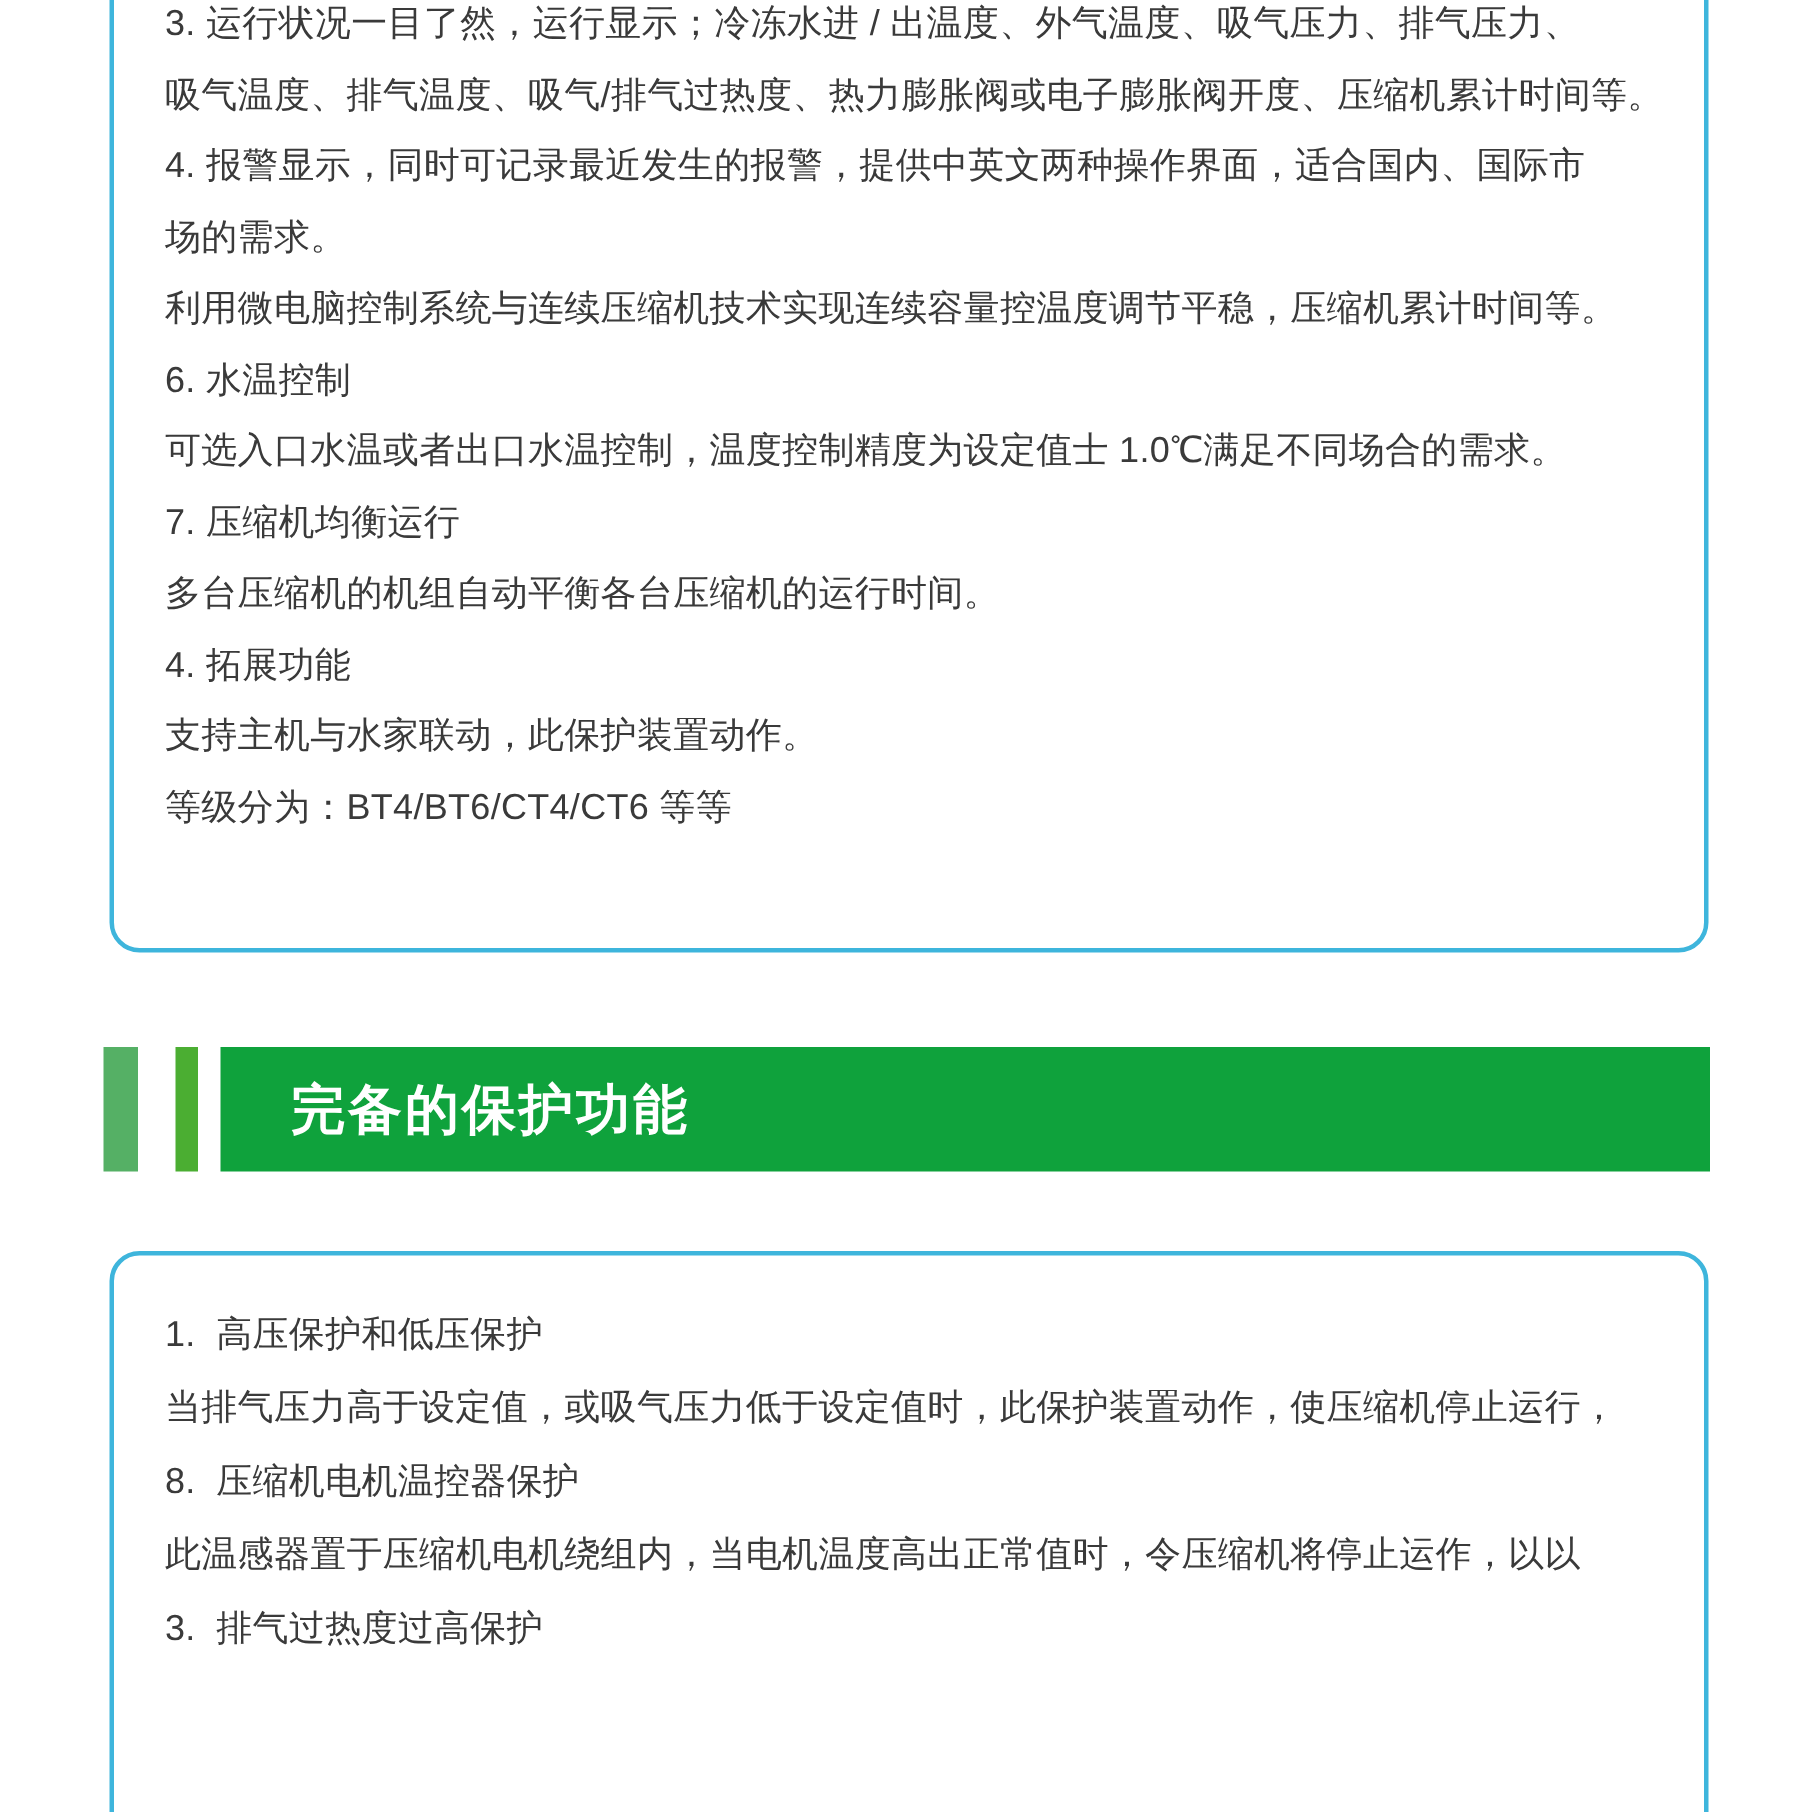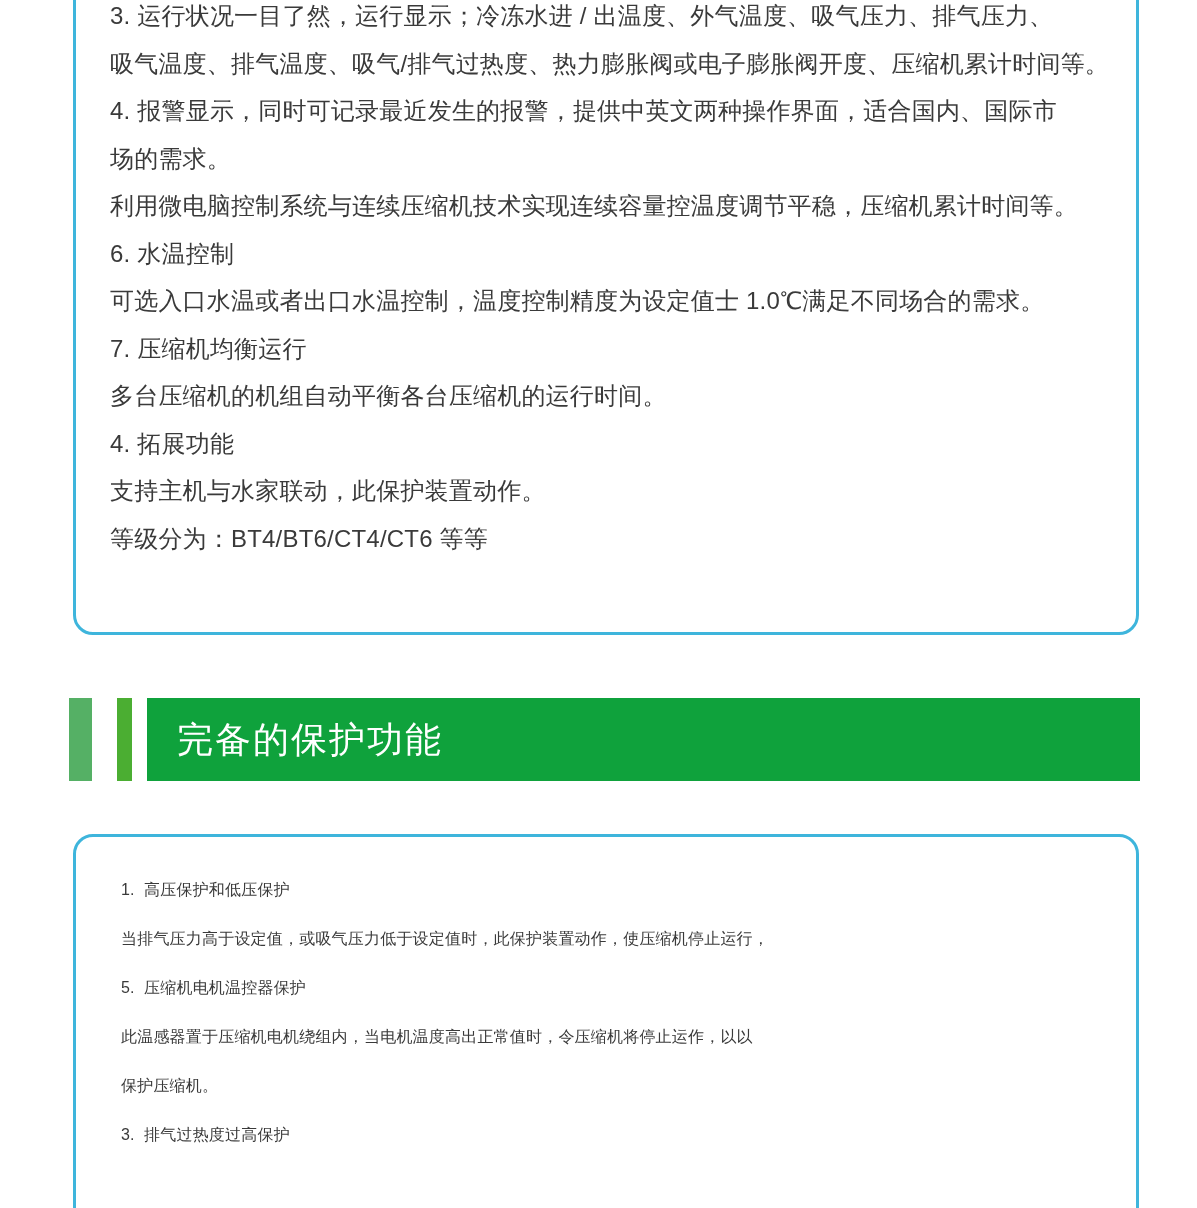--- a/index.html
+++ b/index.html
@@ -38,24 +38,23 @@
     white-space:pre;
     letter-spacing:0.2px;
   }
   .card-protection{
     top:834px;
     height:500px;
     padding:28px 28px 22px 34px;
   }
   .card-protection .line{
     line-height:49px;
-    font-size:16px;
+    font-size:24px;
     white-space:pre;
     letter-spacing:0.2px;
-    margin-left:11px;
   }
   .banner-row{
     position:absolute;
     top:698px;
     left:0;
     width:1197px;
     height:83px;
   }
   .accent-bar{
     position:absolute;
@@ -75,24 +74,24 @@
   }
   .banner{
     position:absolute;
     left:147px;
     width:993px;
     height:83px;
     background:var(--banner-green);
   }
   .banner h2{
     font-size:36px;
-    font-weight:normal;
+    font-weight:bold;
     color:#ffffff;
     line-height:83px;
-    padding-left:30px;
+    padding-left:47px;
     letter-spacing:2px;
     white-space:pre;
   }
 </style>
 </head>
 <body>
 
 <section class="card card-features">
   <div class="card-body">
       <div class="line">3. 运行状况一目了然，运行显示；冷冻水进 / 出温度、外气温度、吸气压力、排气压力、</div>
@@ -115,18 +114,17 @@
   <span class="accent-bar bar-bright"></span>
   <div class="banner">
     <h2>完备的保护功能</h2>
   </div>
 </div>
 
 <section class="card card-protection">
   <div class="card-body">
       <div class="line">1.  高压保护和低压保护</div>
       <div class="line">当排气压力高于设定值，或吸气压力低于设定值时，此保护装置动作，使压缩机停止运行，</div>
-      <div class="line">5.  压缩机电机温控器保护</div>
+      <div class="line">8.  压缩机电机温控器保护</div>
       <div class="line">此温感器置于压缩机电机绕组内，当电机温度高出正常值时，令压缩机将停止运作，以以</div>
-      <div class="line">保护压缩机。</div>
       <div class="line">3.  排气过热度过高保护</div>
     </div>
 </section>
 
 </body></html>

